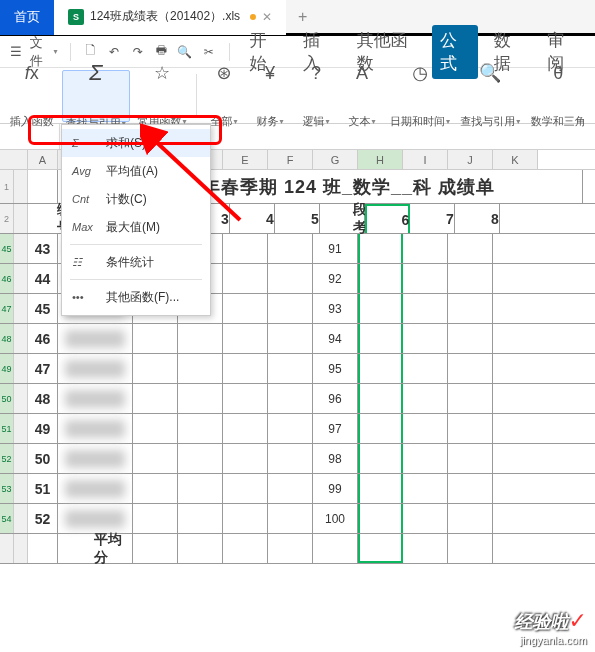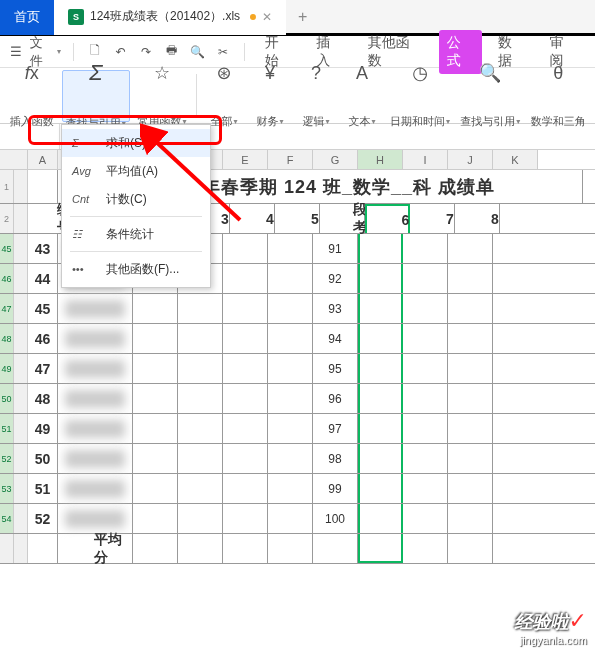--- a/index.html
+++ b/index.html
@@ -11,22 +11,22 @@
   .tab.doc { background: #fff; gap: 6px; }
   .tab-icon { width: 16px; height: 16px; background: #0b8a4f; border-radius: 2px; display: flex; align-items: center; justify-content: center; color: #fff; font-size: 9px; font-weight: bold; }
   .tab-close { width: 10px; height: 10px; display: flex; align-items: center; justify-content: center; color: #999; font-size: 12px; }
   .tab-add { padding: 0 12px; color: #888; font-size: 16px; }
   .tab-dot { width: 6px; height: 6px; background: #f5a623; border-radius: 50%; margin-left: 4px; }
 
   .menu-bar { height: 32px; display: flex; align-items: center; padding: 0 10px; gap: 8px; border-bottom: 1px solid #e0e0e0; }
   .menu-icon { width: 18px; height: 18px; display: flex; align-items: center; justify-content: center; color: #555; cursor: pointer; }
   .menu-text { font-size: 13px; color: #555; cursor: pointer; display: flex; align-items: center; gap: 2px; }
   .menu-sep { width: 1px; height: 18px; background: #ddd; margin: 0 4px; }
-  .tab-link { padding: 4px 8px; font-size: 14px; color: #555; cursor: pointer; }
-  .tab-link.active { background: #d946ef; color: #fff; border-radius: 3px; }
+  .tab-link { padding: 4px 8px; font-size: 17px; color: #555; cursor: pointer; }
+  .tab-link.active { background: #0369a1; color: #fff; border-radius: 3px; }
 
   .ribbon { height: 56px; display: flex; align-items: center; border-bottom: 1px solid #d0d0d0; padding: 0 6px; gap: 4px; }
   .ribbon-btn { display: flex; flex-direction: column; align-items: center; justify-content: center; padding: 2px 6px; cursor: pointer; height: 52px; min-width: 42px; gap: 2px; }
   .ribbon-btn.highlight { background: #e8f2ff; border: 1px solid #a0c4ff; border-radius: 2px; }
   .ribbon-big-icon { font-size: 18px; color: #555; }
   .sigma { font-size: 22px; font-style: italic; color: #444; }
   .ribbon-label { font-size: 11px; color: #555; white-space: nowrap; display: flex; align-items: center; gap: 1px; margin-top: 28px; }
   .dropdown-caret { font-size: 8px; color: #888; }
   .ribbon-sep { width: 1px; height: 44px; background: #ddd; margin: 0 2px; }
 
@@ -184,20 +184,24 @@
       <span>求和(S)</span>
     </div>
   <div class="menu-item">
       <span class="mi-icon">Avg</span>
       <span>平均值(A)</span>
     </div>
   <div class="menu-item">
       <span class="mi-icon">Cnt</span>
       <span>计数(C)</span>
     </div>
+  <div class="menu-item">
+      <span class="mi-icon">Max</span>
+      <span>最大值(M)</span>
+    </div>
   <div class="menu-divider"></div>
   <div class="menu-item">
       <span class="mi-icon">☷</span>
       <span>条件统计</span>
     </div>
   <div class="menu-divider"></div>
   <div class="menu-item">
       <span class="mi-icon">•••</span>
       <span>其他函数(F)...</span>
     </div>

